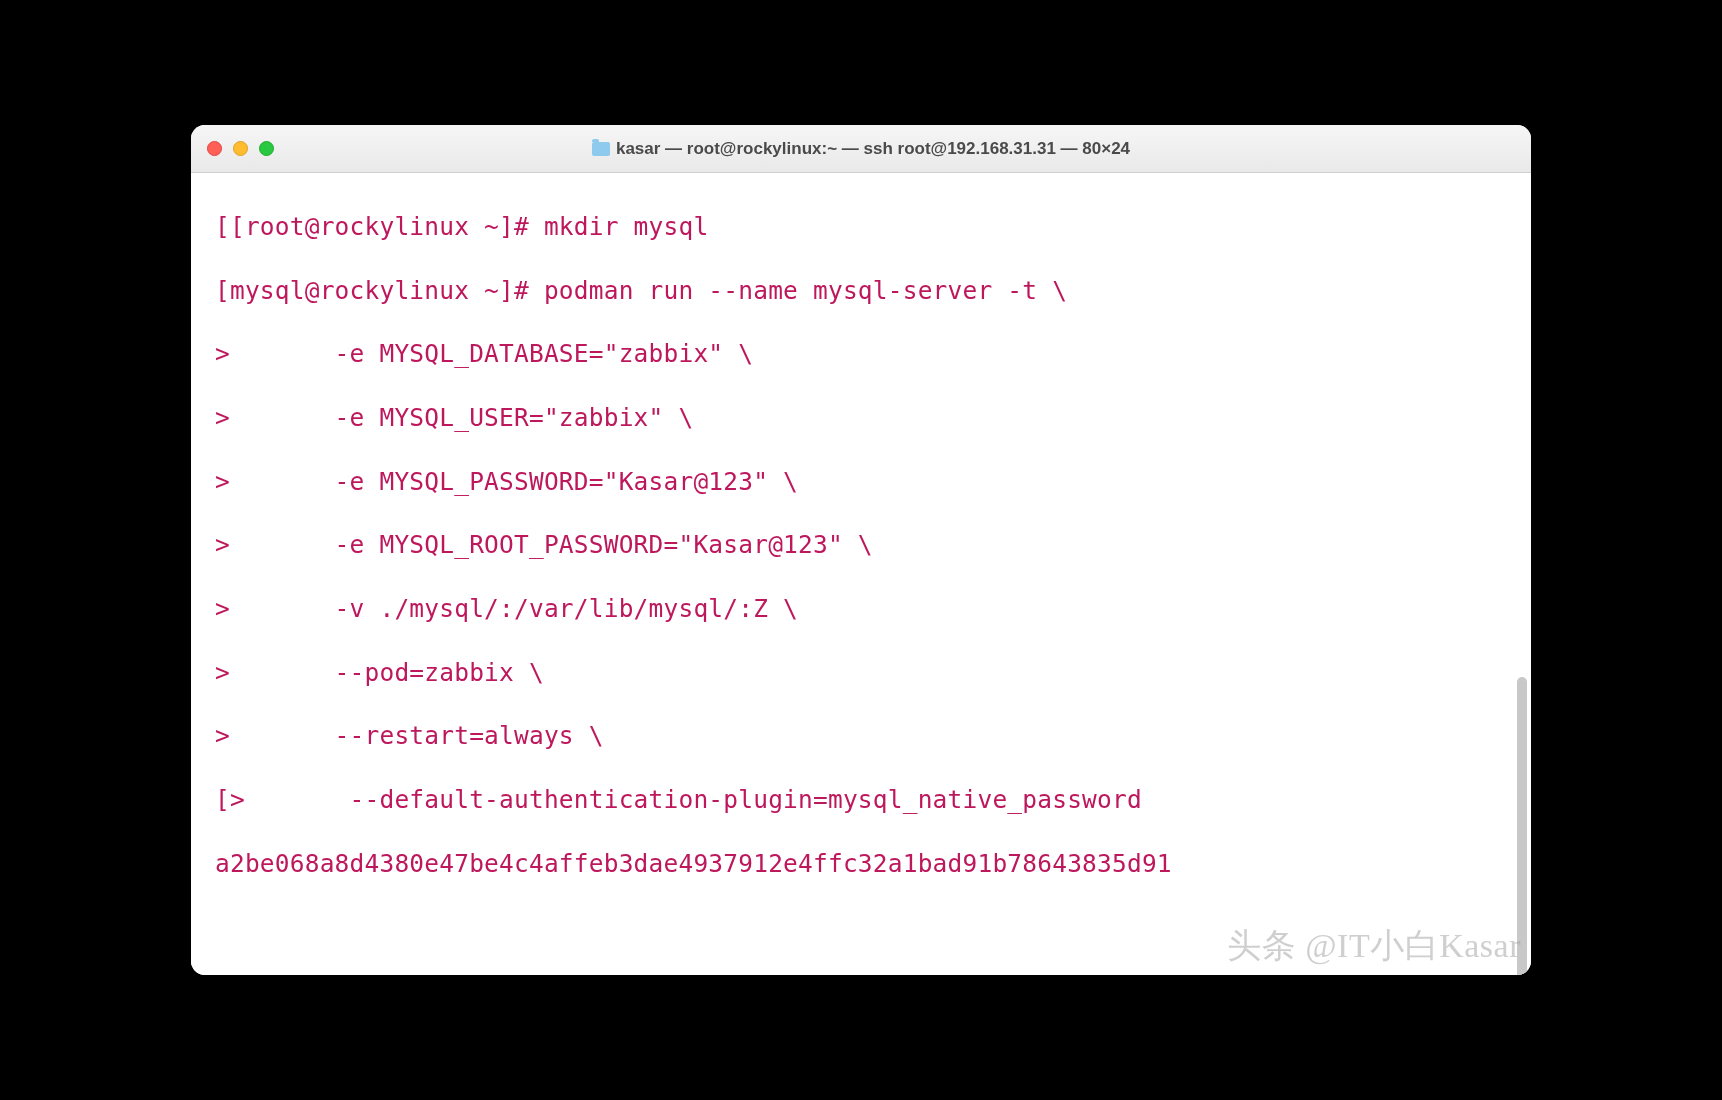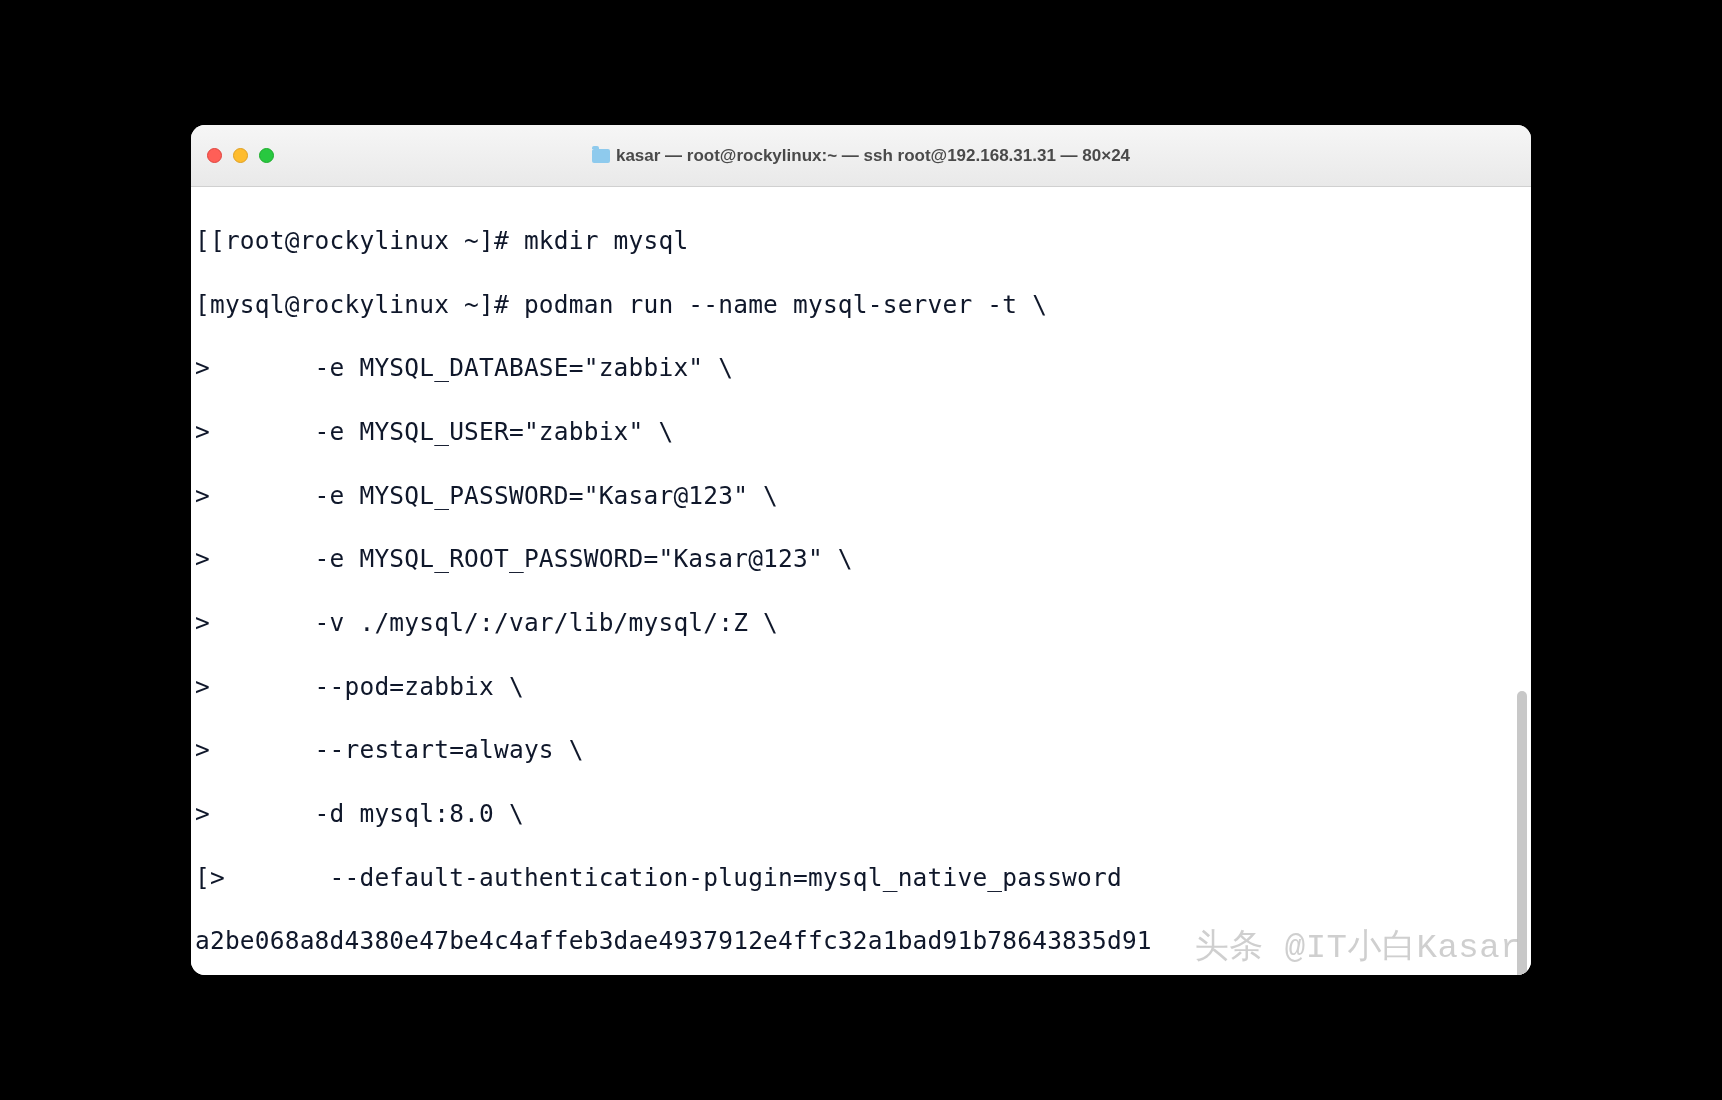--- a/index.html
+++ b/index.html
@@ -21,21 +21,21 @@
       height: 850px;
       background: #ffffff;
       border-radius: 14px;
       overflow: hidden;
       box-shadow: 0 10px 40px rgba(0,0,0,0.5);
       display: flex;
       flex-direction: column;
       position: relative;
     }
     .title-bar {
-      height: 62px;
+      height: 48px;
       background: linear-gradient(to bottom, #f6f6f6, #e9e9e9);
       border-bottom: 1px solid #d0d0d0;
       display: flex;
       align-items: center;
       padding: 0 16px;
       position: relative;
     }
     .traffic-lights {
       display: flex;
       gap: 11px;
@@ -77,25 +77,25 @@
       top: -3px;
       left: 0;
       width: 7px;
       height: 3px;
       background: #8ecaed;
       border-radius: 2px 2px 0 0;
     }
     .terminal-body {
       flex: 1;
       background: #ffffff;
-      padding: 6px 4px;
+      padding: 6px 24px;
       font-family: "SF Mono", Menlo, Monaco, Consolas, monospace;
       font-size: 24.5px;
       line-height: 1.3;
-      color: #0f172a;
+      color: #be185d;
       white-space: pre;
       overflow: hidden;
       position: relative;
       letter-spacing: 0.2px;
     }
     .terminal-line {
       white-space: pre;
     }
     .scrollbar-track {
       position: absolute;
@@ -111,21 +111,21 @@
       background: #c8c8c8;
       border-radius: 5px;
     }
     .watermark {
       position: absolute;
       right: 10px;
       bottom: 6px;
       font-size: 34px;
       color: rgba(160,160,160,0.5);
       font-weight: 500;
-      font-family: Liberation Mono, monospace;
+      font-family: Liberation Serif, serif;
       letter-spacing: 0.5px;
       pointer-events: none;
     }
   </style>
 </head>
 <body>
 
 <div class="terminal-window">
   <div class="title-bar">
     <div class="traffic-lights">
@@ -141,21 +141,20 @@
   <div class="terminal-body">
 <div class="terminal-line">[[root@rockylinux ~]# mkdir mysql</div>
 <div class="terminal-line">[mysql@rockylinux ~]# podman run --name mysql-server -t \</div>
 <div class="terminal-line">&gt;       -e MYSQL_DATABASE="zabbix" \</div>
 <div class="terminal-line">&gt;       -e MYSQL_USER="zabbix" \</div>
 <div class="terminal-line">&gt;       -e MYSQL_PASSWORD="Kasar@123" \</div>
 <div class="terminal-line">&gt;       -e MYSQL_ROOT_PASSWORD="Kasar@123" \</div>
 <div class="terminal-line">&gt;       -v ./mysql/:/var/lib/mysql/:Z \</div>
 <div class="terminal-line">&gt;       --pod=zabbix \</div>
 <div class="terminal-line">&gt;       --restart=always \</div>
-<div class="terminal-line">&gt;       -d mysql:8.0 \</div>
 <div class="terminal-line">[&gt;       --default-authentication-plugin=mysql_native_password</div>
 <div class="terminal-line">a2be068a8d4380e47be4c4affeb3dae4937912e4ffc32a1bad91b78643835d91</div>
 
     <div class="scrollbar-track">
       <div class="scrollbar-thumb"></div>
     </div>
   </div>
   <div class="watermark">头条 @IT小白Kasar</div>
 </div>
 

